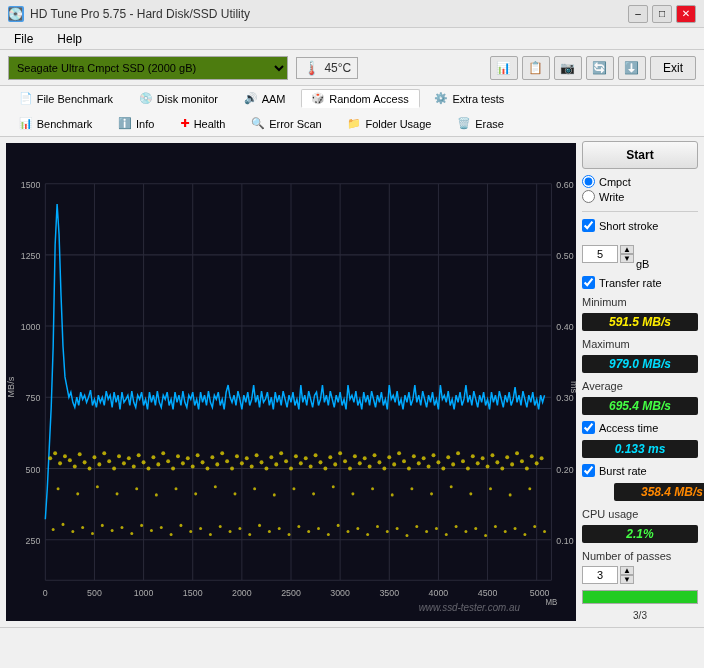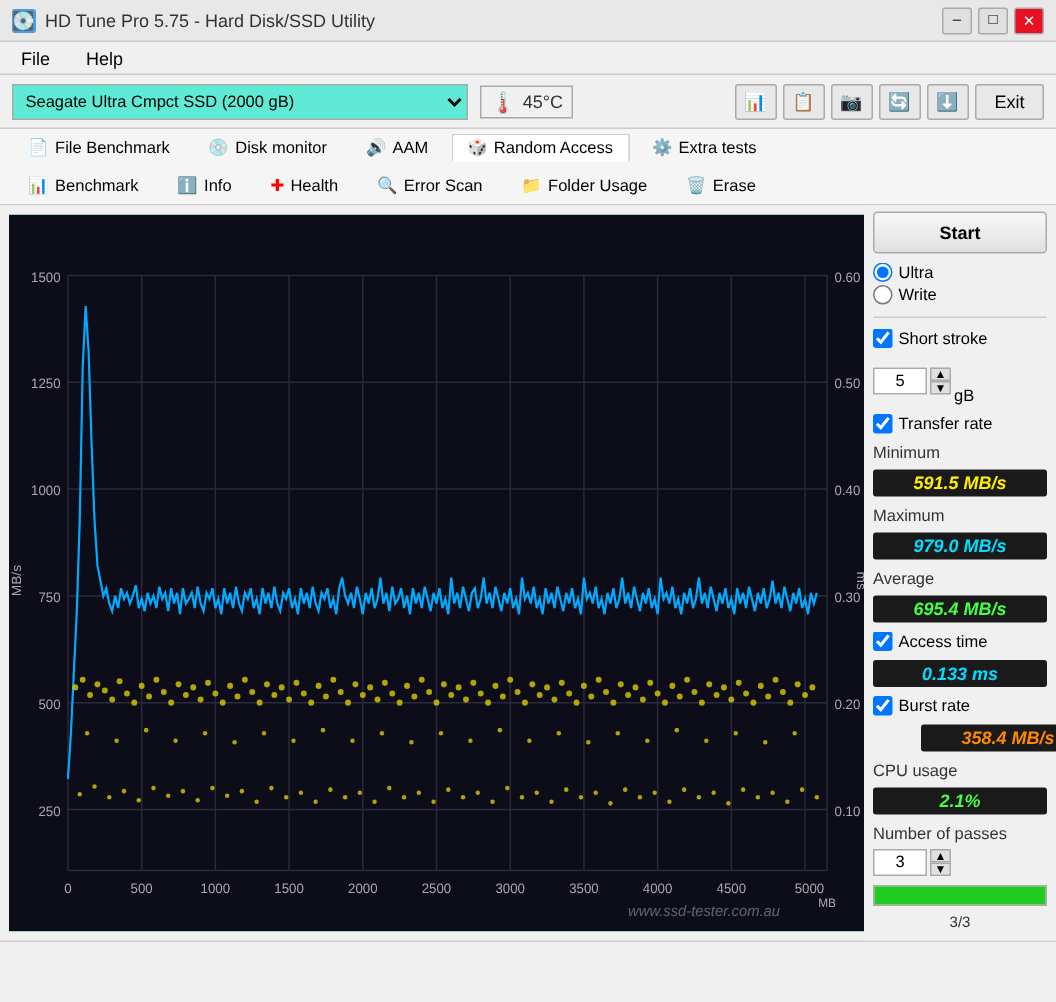--- a/index.html
+++ b/index.html
@@ -11,21 +11,21 @@
     .title-bar-icon { width: 16px; height: 16px; background: #4a9de8; border-radius: 2px; display: flex; align-items: center; justify-content: center; }
     .title-bar-controls { display: flex; gap: 4px; }
     .title-btn { width: 20px; height: 18px; background: #e0e0e0; border: 1px solid #aaa; border-radius: 2px; cursor: pointer; display: flex; align-items: center; justify-content: center; font-size: 10px; }
     
     
     .menu-bar { background: #f0f0f0; border-bottom: 1px solid #ccc; padding: 2px 8px; height: 22px; display: flex; align-items: center; gap: 12px; }
     .menu-item { padding: 2px 6px; cursor: pointer; font-size: 12px; }
     
     
     .toolbar { background: #f0f0f0; border-bottom: 1px solid #ccc; padding: 4px 8px; height: 36px; display: flex; align-items: center; gap: 8px; }
-    .device-select { width: 304px; height: 24px; border: 1px solid #aaa; background: #5eead4; padding: 0 4px; font-size: 11px; }
+    .device-select { width: 280px; height: 24px; border: 1px solid #aaa; background: #4d7c0f; padding: 0 4px; font-size: 11px; }
     .temp-badge { background: #f0f0f0; border: 1px solid #aaa; padding: 2px 6px; font-size: 12px; color: #333; display: flex; align-items: center; gap: 4px; }
     .temp-icon { color: red; font-size: 14px; }
     .toolbar-icons { display: flex; gap: 4px; margin-left: auto; }
     .toolbar-icon-btn { width: 28px; height: 24px; background: #e8e8e8; border: 1px solid #aaa; border-radius: 2px; cursor: pointer; display: flex; align-items: center; justify-content: center; font-size: 12px; }
     .exit-btn { height: 24px; padding: 0 12px; background: #e8e8e8; border: 1px solid #aaa; border-radius: 2px; cursor: pointer; font-size: 12px; }
     
     
     .tabs-container { background: #f5f5f5; border-bottom: 1px solid #ccc; }
     .tab-row { display: flex; align-items: center; padding: 3px 8px; gap: 4px; }
     .tab-item { padding: 2px 10px; cursor: pointer; display: flex; align-items: center; gap: 4px; font-size: 11px; border: 1px solid transparent; border-radius: 2px; }
@@ -428,21 +428,21 @@
       <text x="420" y="460" fill="rgba(255,255,255,0.35)" font-size="10" font-style="italic">www.ssd-tester.com.au</text>
     </svg>
   </div>
 
   <div class="right-panel">
     <button class="start-btn">Start</button>
 
     <div class="radio-group">
       <label class="radio-item">
         <input type="radio" name="rw" checked="" style="">
-        <span>Ultra</span>
+        <span>Cmpct</span>
       </label>
       <label class="radio-item">
         <input type="radio" name="rw" style="">
         <span>Write</span>
       </label>
     </div>
 
     <hr class="divider-line">
 
     <label class="checkbox-item">

